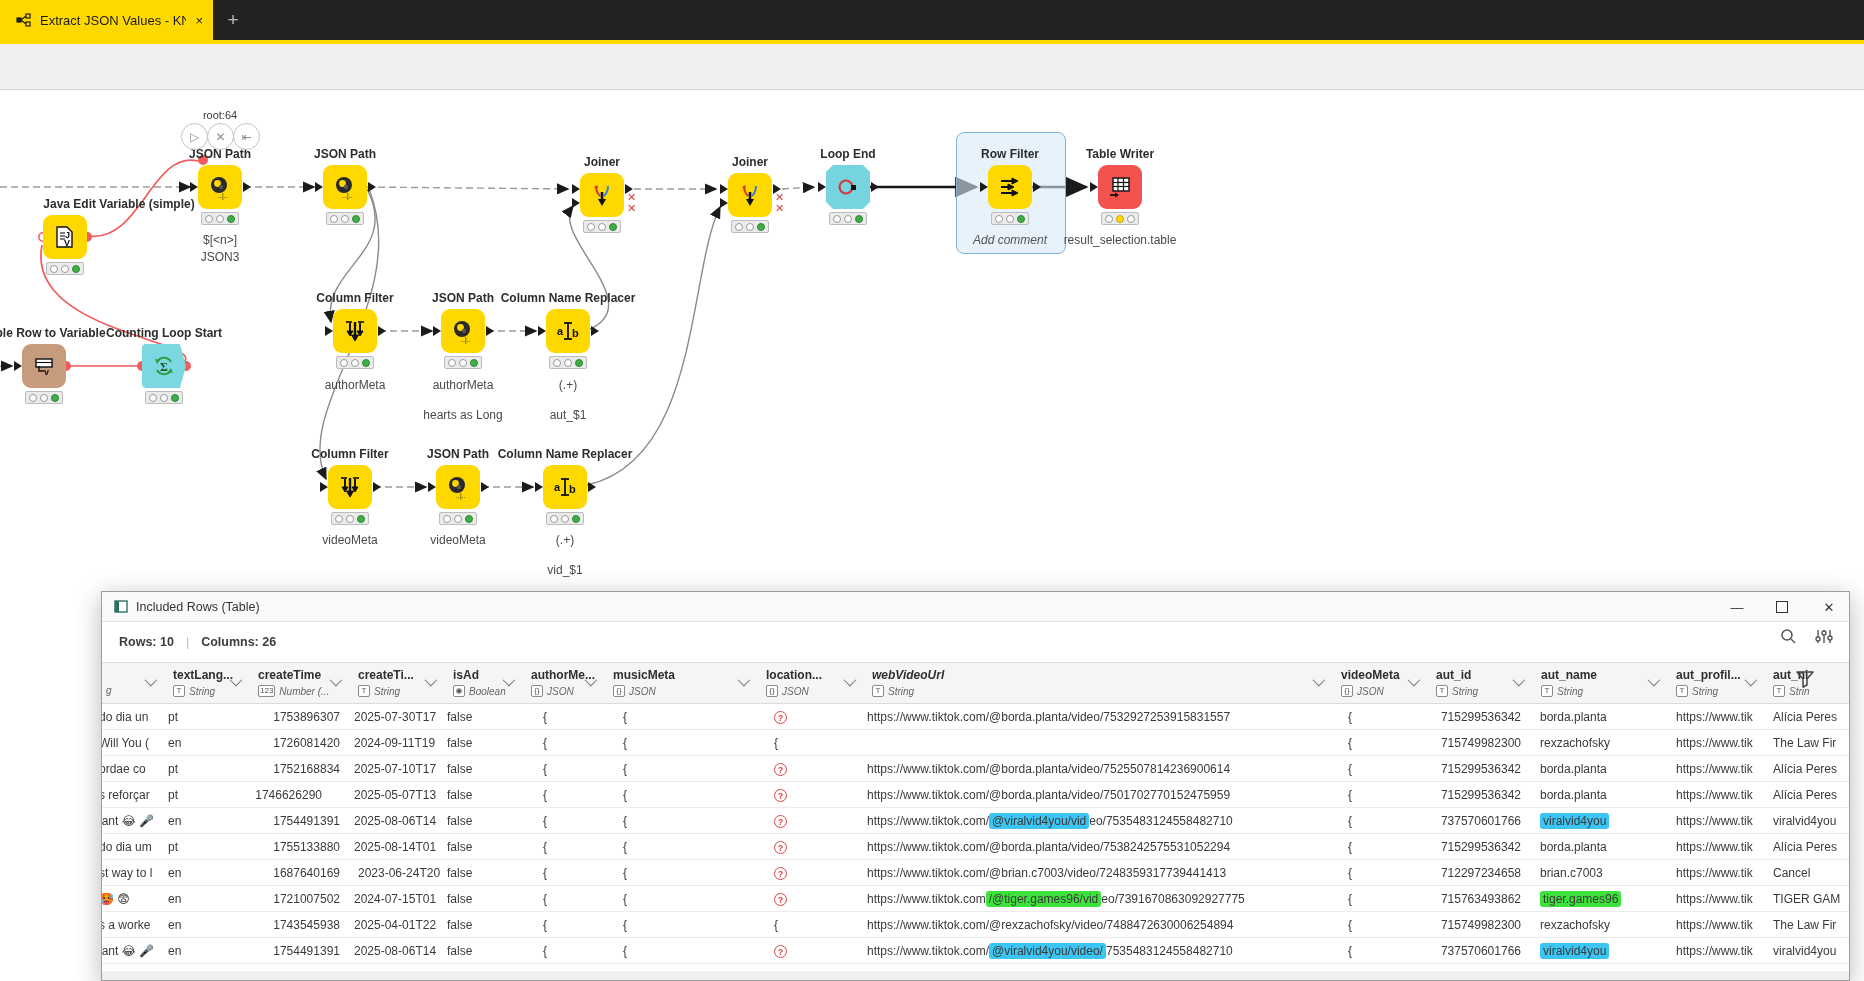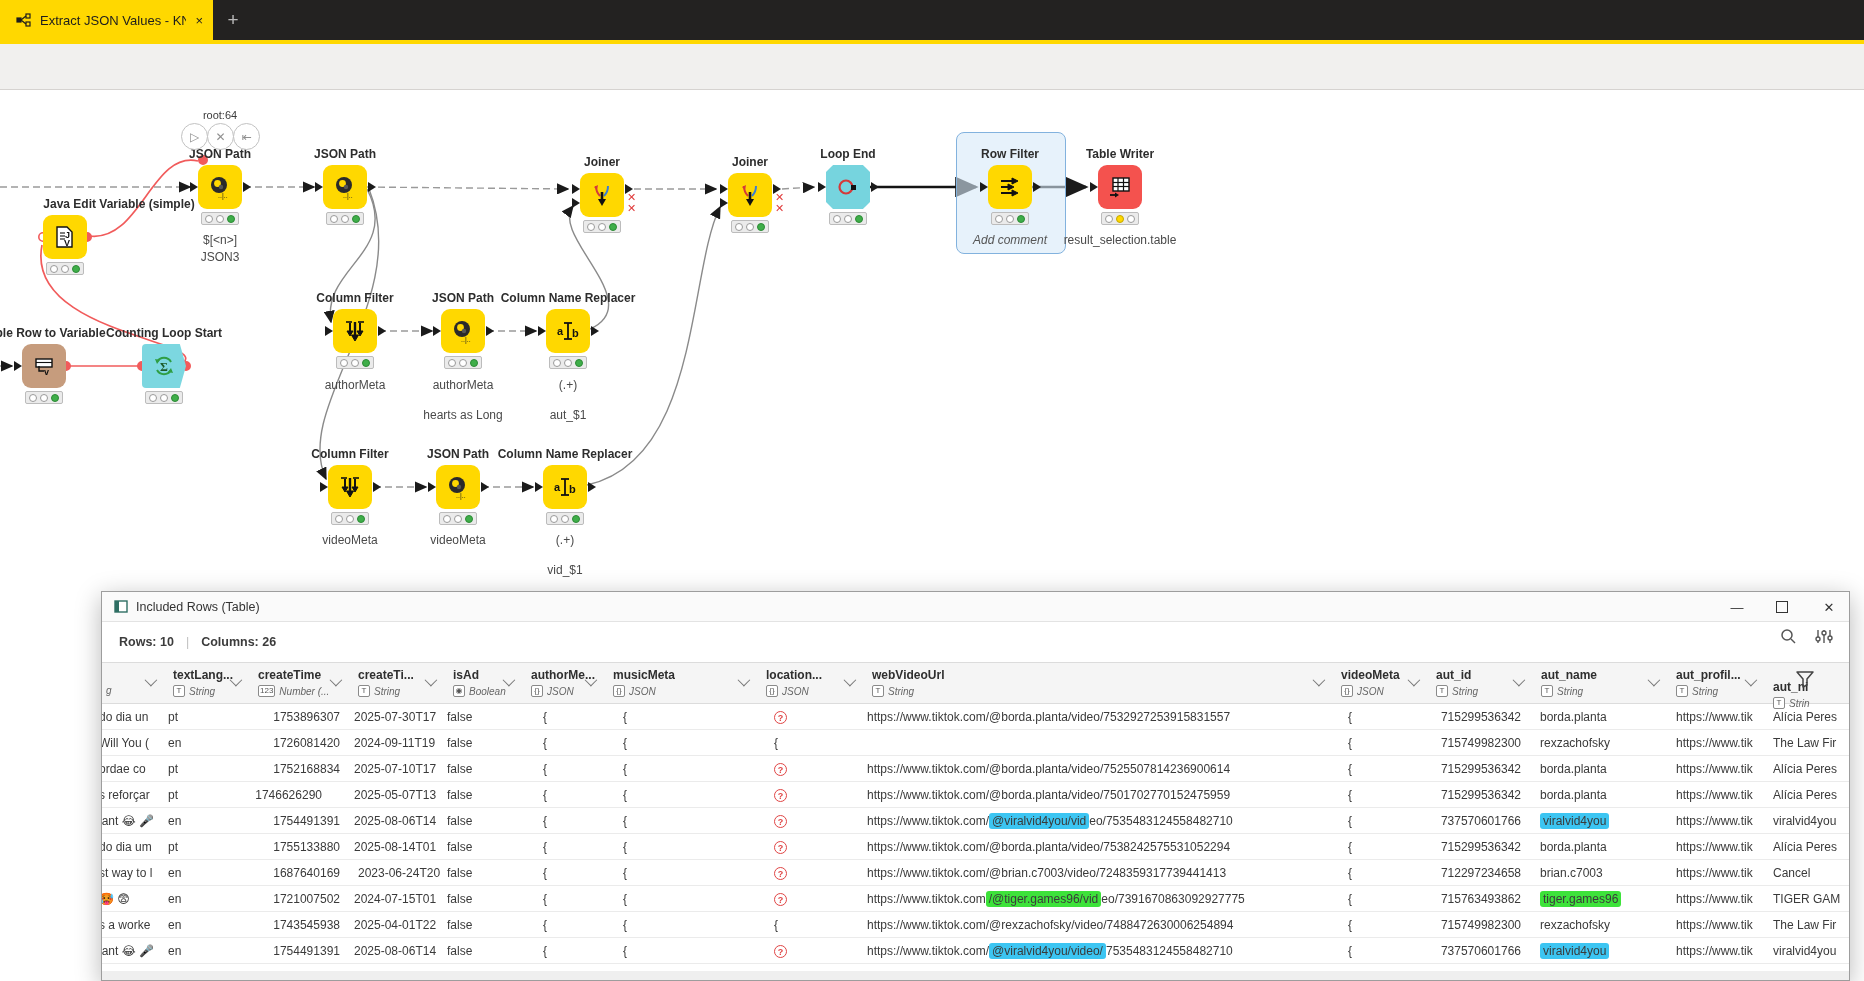--- a/index.html
+++ b/index.html
@@ -567,21 +567,21 @@
       </div>
       <div class="hcell" style="left: 654px; width: 106px;">
         <div class="hname" style="left: 10px;">location...</div>
         <div class="htype" style="left: 10px;">
           <span class="ticon">{}</span>
           <span>JSON</span>
         </div>
         <span class="chev hchev" style="left: 88px;"></span>
       </div>
       <div class="hcell" style="left: 760px; width: 469px;">
-        <div class="hname" style="left: 10px;">webVideoUrl</div>
+        <div class="hname" style="left: 10px; font-style: italic;">webVideoUrl</div>
         <div class="htype" style="left: 10px;">
           <span class="ticon">T</span>
           <span>String</span>
         </div>
         <span class="chev hchev" style="left: 451px;"></span>
       </div>
       <div class="hcell" style="left: 1229px; width: 95px;">
         <div class="hname" style="left: 10px;">videoMeta</div>
         <div class="htype" style="left: 10px;">
           <span class="ticon">{}</span>
@@ -606,21 +606,21 @@
         <span class="chev hchev" style="left: 117px;"></span>
       </div>
       <div class="hcell" style="left: 1564px; width: 97px;">
         <div class="hname" style="left: 10px;">aut_profil...</div>
         <div class="htype" style="left: 10px;">
           <span class="ticon">T</span>
           <span>String</span>
         </div>
         <span class="chev hchev" style="left: 79px;"></span>
       </div>
-      <div class="hcell" style="left: 1661px; width: 87px; margin-top: 12px;">
+      <div class="hcell" style="left: 1661px; width: 87px;">
         <div class="hname" style="left: 10px;">aut_ni</div>
         <div class="htype" style="left: 10px;">
           <span class="ticon">T</span>
           <span>Strin</span>
         </div>
       </div>
     </div>
   <div class="abs" style="right:34px;top:77px;">
     <svg class="icon-svg" width="20" height="20" viewBox="0 0 20 20">
         <path d="M2,3 H18 L12,10 V16 L8,18 V10 Z" fill="none" stroke="#444" stroke-width="1.5" stroke-linejoin="round"></path>

